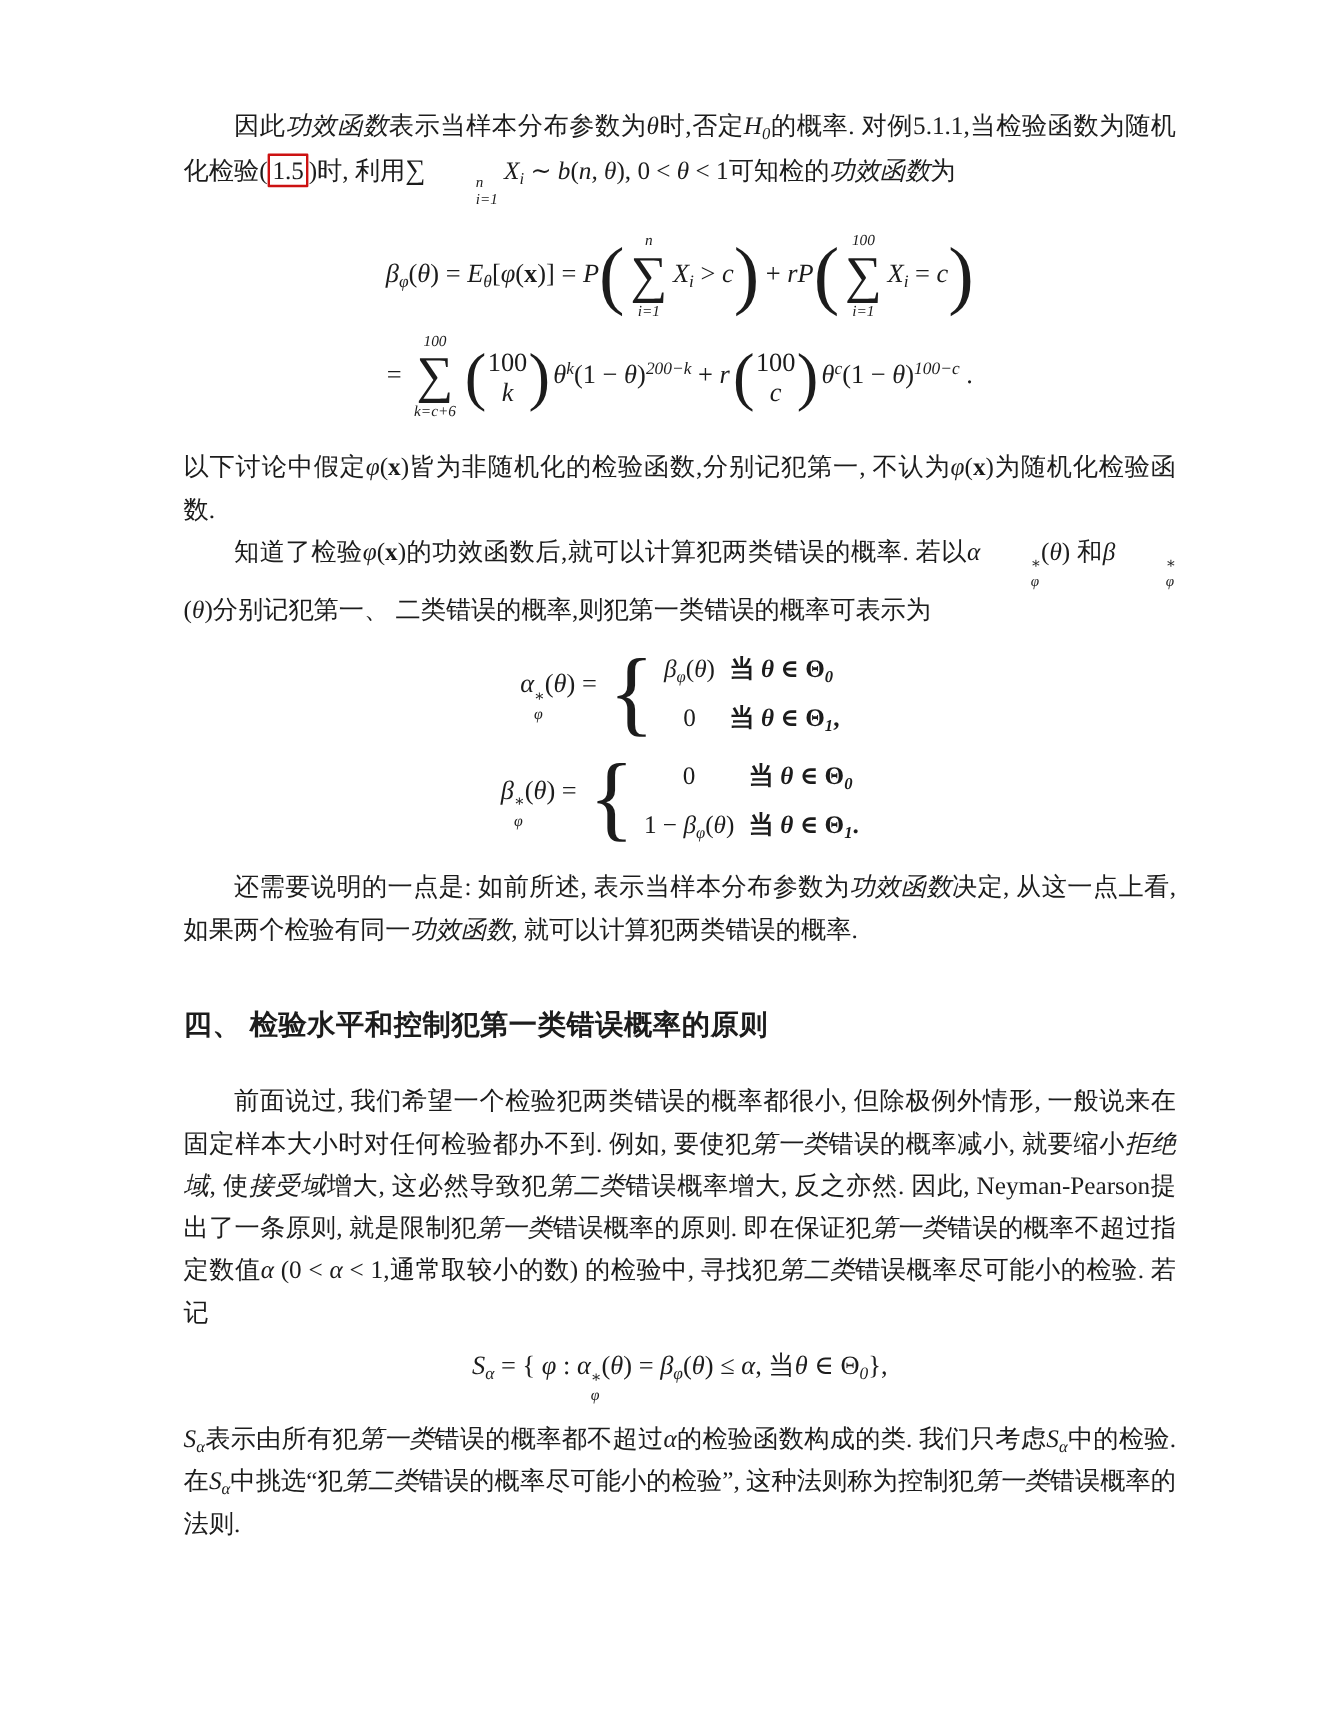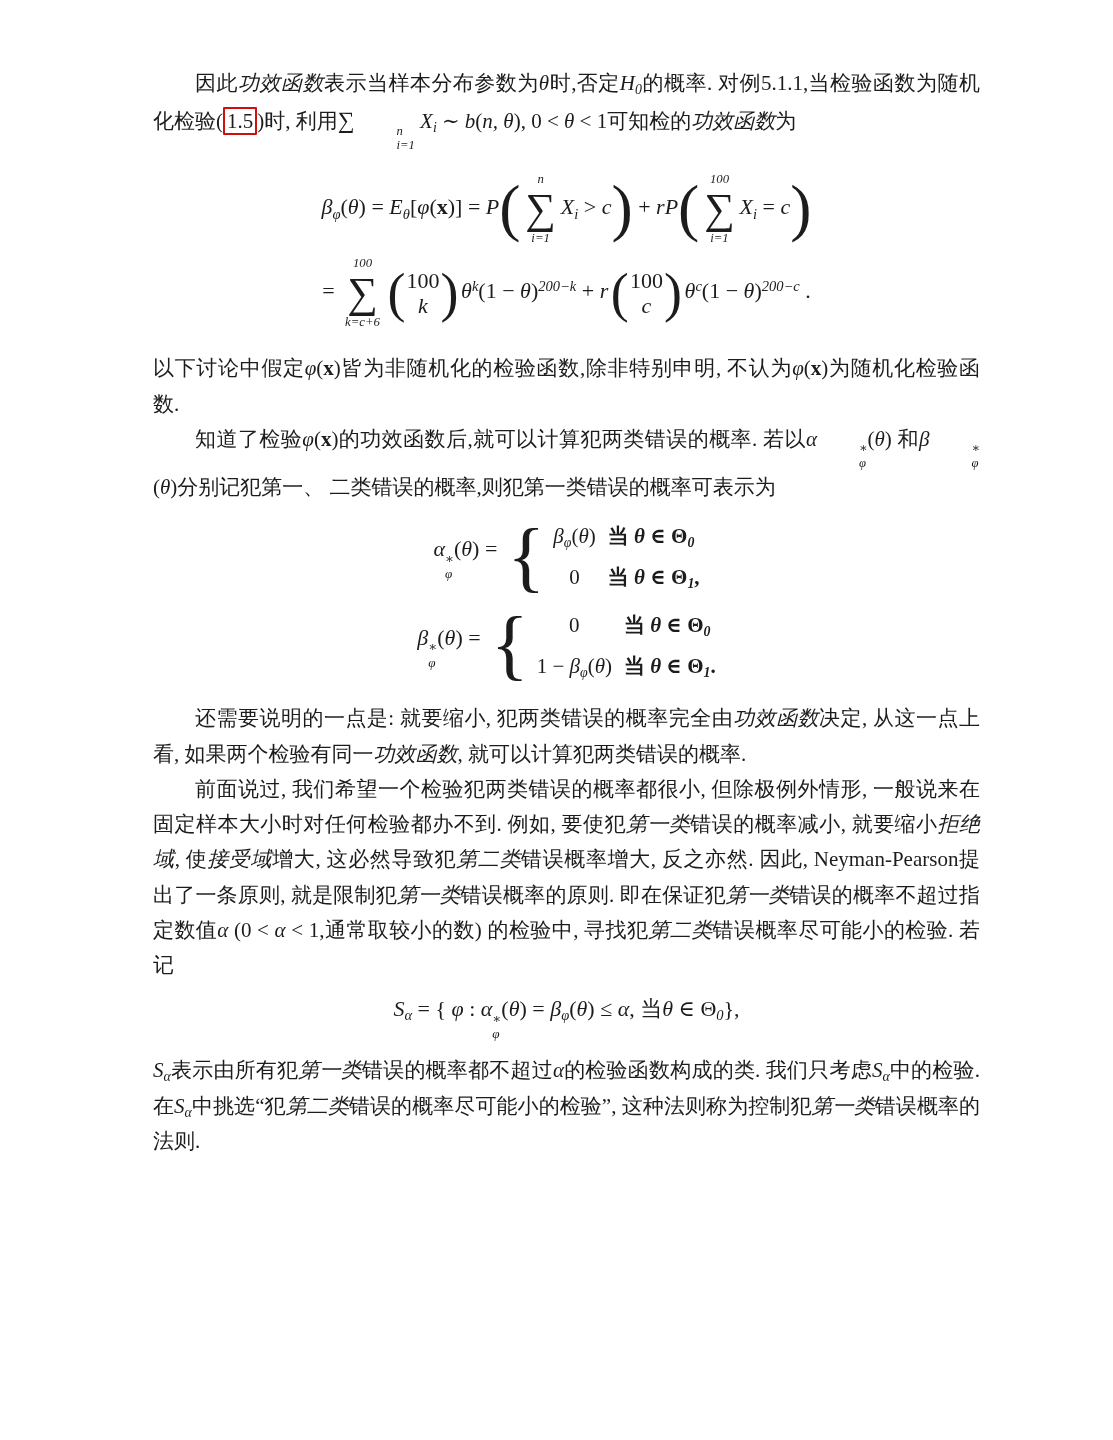--- a/index.html
+++ b/index.html
@@ -11,21 +11,21 @@
   .page {
     position: relative;
     width: 1113px;
     height: 1440px;
     background: #ffffff;
     overflow: hidden;
   }
   .content {
     width: 827px;
     margin-left: 153px;
-    padding-top: 66px;
+    padding-top: 88px;
     font-size: 21px;
     line-height: 1.68;
   }
   p.para { margin: 0; text-align: justify; }
   .indent { text-indent: 2em; }
 
   
   .r-t  { }
   .r-k  { font-style: italic; }                       
   .r-i  { font-style: italic; }                       
@@ -129,24 +129,24 @@
               <span class="bn-bot">k</span>
             </span>
             <span class="bn-paren">)</span>
           </span><span class="r-i">θ</span><span class="r-sup">k</span><span class="r-t">(1 − </span><span class="r-i">θ</span><span class="r-t">)</span><span class="r-sup">200−k</span><span class="r-t"> + </span><span class="r-i">r</span><span class="r-binom">
             <span class="bn-paren">(</span>
             <span class="bn-col">
               <span class="bn-top">100</span>
               <span class="bn-bot">c</span>
             </span>
             <span class="bn-paren">)</span>
-          </span><span class="r-i">θ</span><span class="r-sup">c</span><span class="r-t">(1 − </span><span class="r-i">θ</span><span class="r-t">)</span><span class="r-sup">200−c</span><span class="r-t"> .</span></div>
+          </span><span class="r-i">θ</span><span class="r-sup">c</span><span class="r-t">(1 − </span><span class="r-i">θ</span><span class="r-t">)</span><span class="r-sup">100−c</span><span class="r-t"> .</span></div>
     </div>
 
-    <p class="para"><span class="r-t">以下讨论中假定</span><span class="r-i">φ</span><span class="r-t">(</span><span class="r-bf">x</span><span class="r-t">)皆为非随机化的检验函数,除非特别申明, 不认为</span><span class="r-i">φ</span><span class="r-t">(</span><span class="r-bf">x</span><span class="r-t">)为随机化检验函数.</span></p>
+    <p class="para"><span class="r-t">以下讨论中假定</span><span class="r-i">φ</span><span class="r-t">(</span><span class="r-bf">x</span><span class="r-t">)皆为非随机化的检验函数,分别记犯第一, 不认为</span><span class="r-i">φ</span><span class="r-t">(</span><span class="r-bf">x</span><span class="r-t">)为随机化检验函数.</span></p>
 
     <p class="para indent gap-s"><span class="r-t">知道了检验</span><span class="r-i">φ</span><span class="r-t">(</span><span class="r-bf">x</span><span class="r-t">)的功效函数后,就可以计算犯两类错误的概率. 若以</span><span class="r-i">α</span><span class="r-stack">
           <span class="st-top">∗</span>
           <span class="st-bot">φ</span>
         </span><span class="r-t">(</span><span class="r-i">θ</span><span class="r-t">) 和</span><span class="r-i">β</span><span class="r-stack">
           <span class="st-top">∗</span>
           <span class="st-bot">φ</span>
         </span><span class="r-t">(</span><span class="r-i">θ</span><span class="r-t">)分别记犯第一、 二类错误的概率,则犯第一类错误的概率可表示为</span></p>
 
     <div class="formula-block fb-cases">
@@ -171,22 +171,23 @@
           </span><span class="r-t">(</span><span class="r-i">θ</span><span class="r-t">) = </span></span>
       <span class="brace">{</span>
       <span class="cgrid">
         <span class="cval"><span class="r-t">0</span></span>
         <span class="ccond"><span class="r-t">当 </span><span class="r-i">θ</span><span class="r-t"> ∈ Θ</span><span class="r-sub">0</span></span>
         <span class="cval"><span class="r-t">1 − </span><span class="r-i">β</span><span class="r-sub">φ</span><span class="r-t">(</span><span class="r-i">θ</span><span class="r-t">)</span></span>
         <span class="ccond"><span class="r-t">当 </span><span class="r-i">θ</span><span class="r-t"> ∈ Θ</span><span class="r-sub">1</span><span class="r-t">.</span></span>
       </span>
     </div>
 
-    <p class="para indent"><span class="r-t">还需要说明的一点是: 就要缩小, 犯两类错误的概率完全由</span><span class="r-k">功效函数</span><span class="r-t">决定, 从这一点上看, 如果两个检验有同一</span><span class="r-k">功效函数</span><span class="r-t">, 就可以计算犯两类错误的概率.</span></p>
+    <p class="para indent"><span class="r-t">还需要说明的一点是: 如前所述, 表示当样本分布参数为</span><span class="r-k">功效函数</span><span class="r-t">决定, 从这一点上看, 如果两个检验有同一</span><span class="r-k">功效函数</span><span class="r-t">, 就可以计算犯两类错误的概率.</span></p>
 
+    <h2 class="section-heading">四、 检验水平和控制犯第一类错误概率的原则</h2>
 
     <p class="para indent"><span class="r-t">前面说过, 我们希望一个检验犯两类错误的概率都很小, 但除极例外情形, 一般说来在固定样本大小时对任何检验都办不到. 例如, 要使犯</span><span class="r-k">第一类</span><span class="r-t">错误的概率减小, 就要缩小</span><span class="r-k">拒绝域</span><span class="r-t">, 使</span><span class="r-k">接受域</span><span class="r-t">增大, 这必然导致犯</span><span class="r-k">第二类</span><span class="r-t">错误概率增大, 反之亦然. 因此, Neyman-Pearson提出了一条原则, 就是限制犯</span><span class="r-k">第一类</span><span class="r-t">错误概率的原则. 即在保证犯</span><span class="r-k">第一类</span><span class="r-t">错误的概率不超过指定数值</span><span class="r-i">α</span><span class="r-t"> (0 &lt; </span><span class="r-i">α</span><span class="r-t"> &lt; 1,通常取较小的数) 的检验中, 寻找犯</span><span class="r-k">第二类</span><span class="r-t">错误概率尽可能小的检验. 若记</span></p>
 
     <div class="formula-block fb-salpha">
       <div class="fline"><span class="r-i">S</span><span class="r-sub">α</span><span class="r-t"> = { </span><span class="r-i">φ</span><span class="r-t"> :  </span><span class="r-i">α</span><span class="r-stack">
             <span class="st-top">∗</span>
             <span class="st-bot">φ</span>
           </span><span class="r-t">(</span><span class="r-i">θ</span><span class="r-t">) = </span><span class="r-i">β</span><span class="r-sub">φ</span><span class="r-t">(</span><span class="r-i">θ</span><span class="r-t">) ≤ </span><span class="r-i">α</span><span class="r-t">,  当</span><span class="r-i">θ</span><span class="r-t"> ∈ Θ</span><span class="r-sub">0</span><span class="r-t">},</span></div>
     </div>
 

